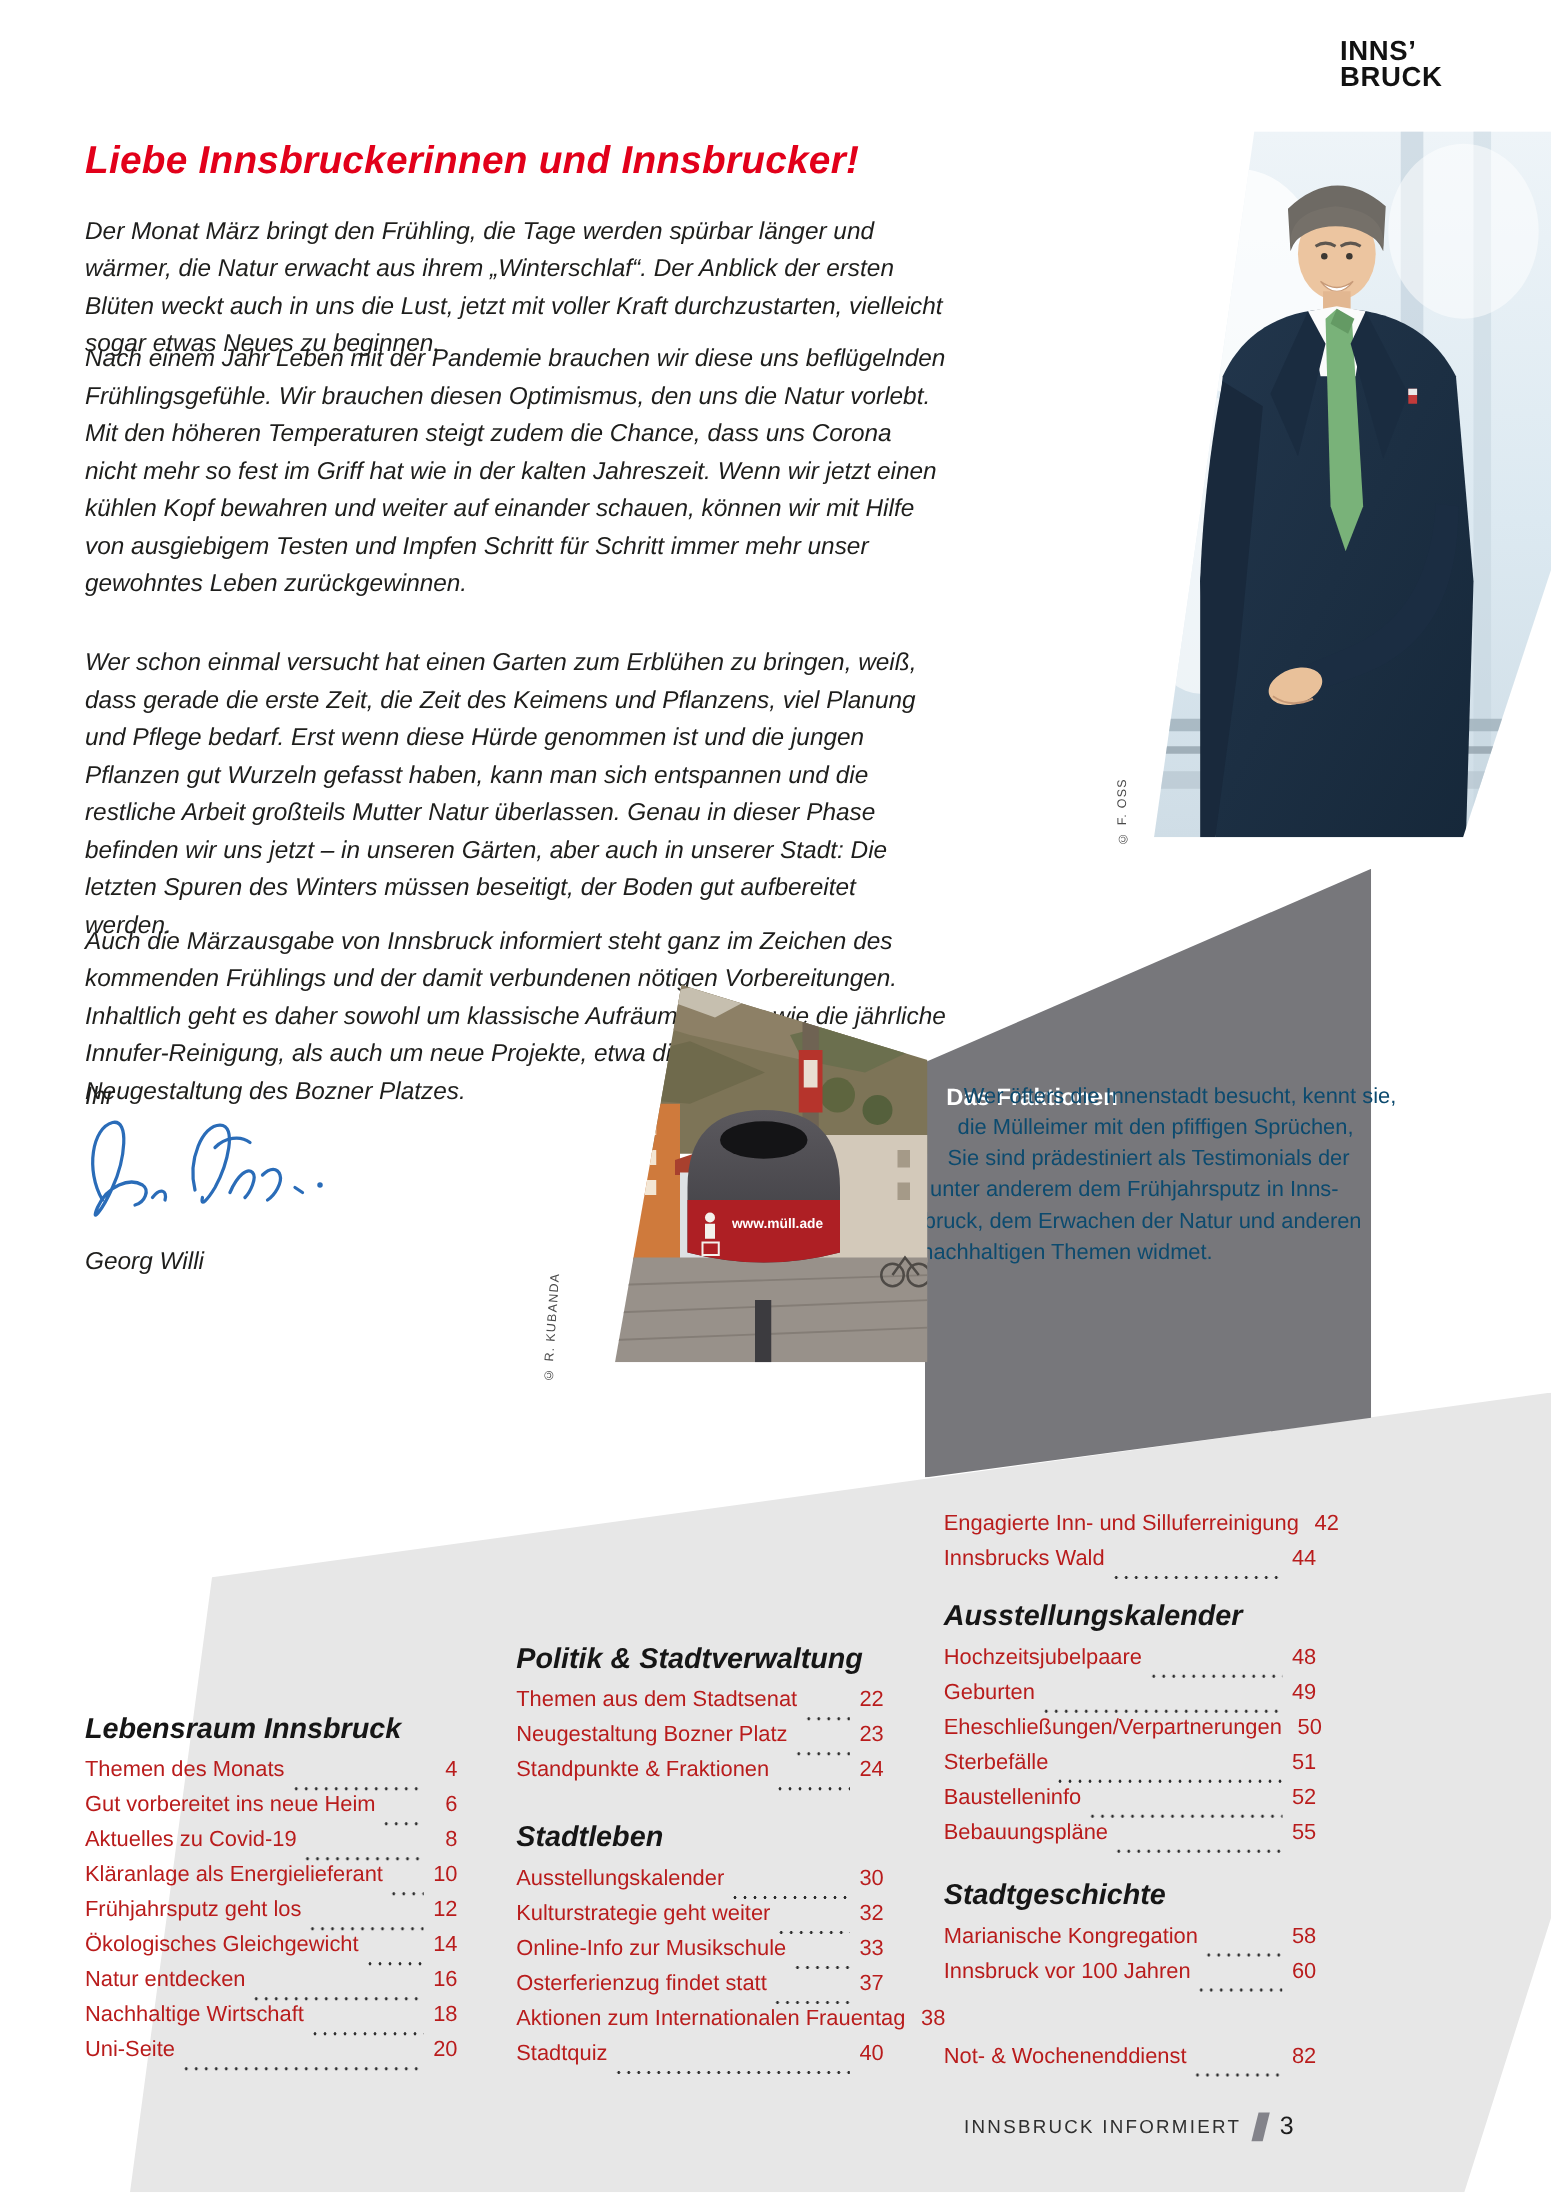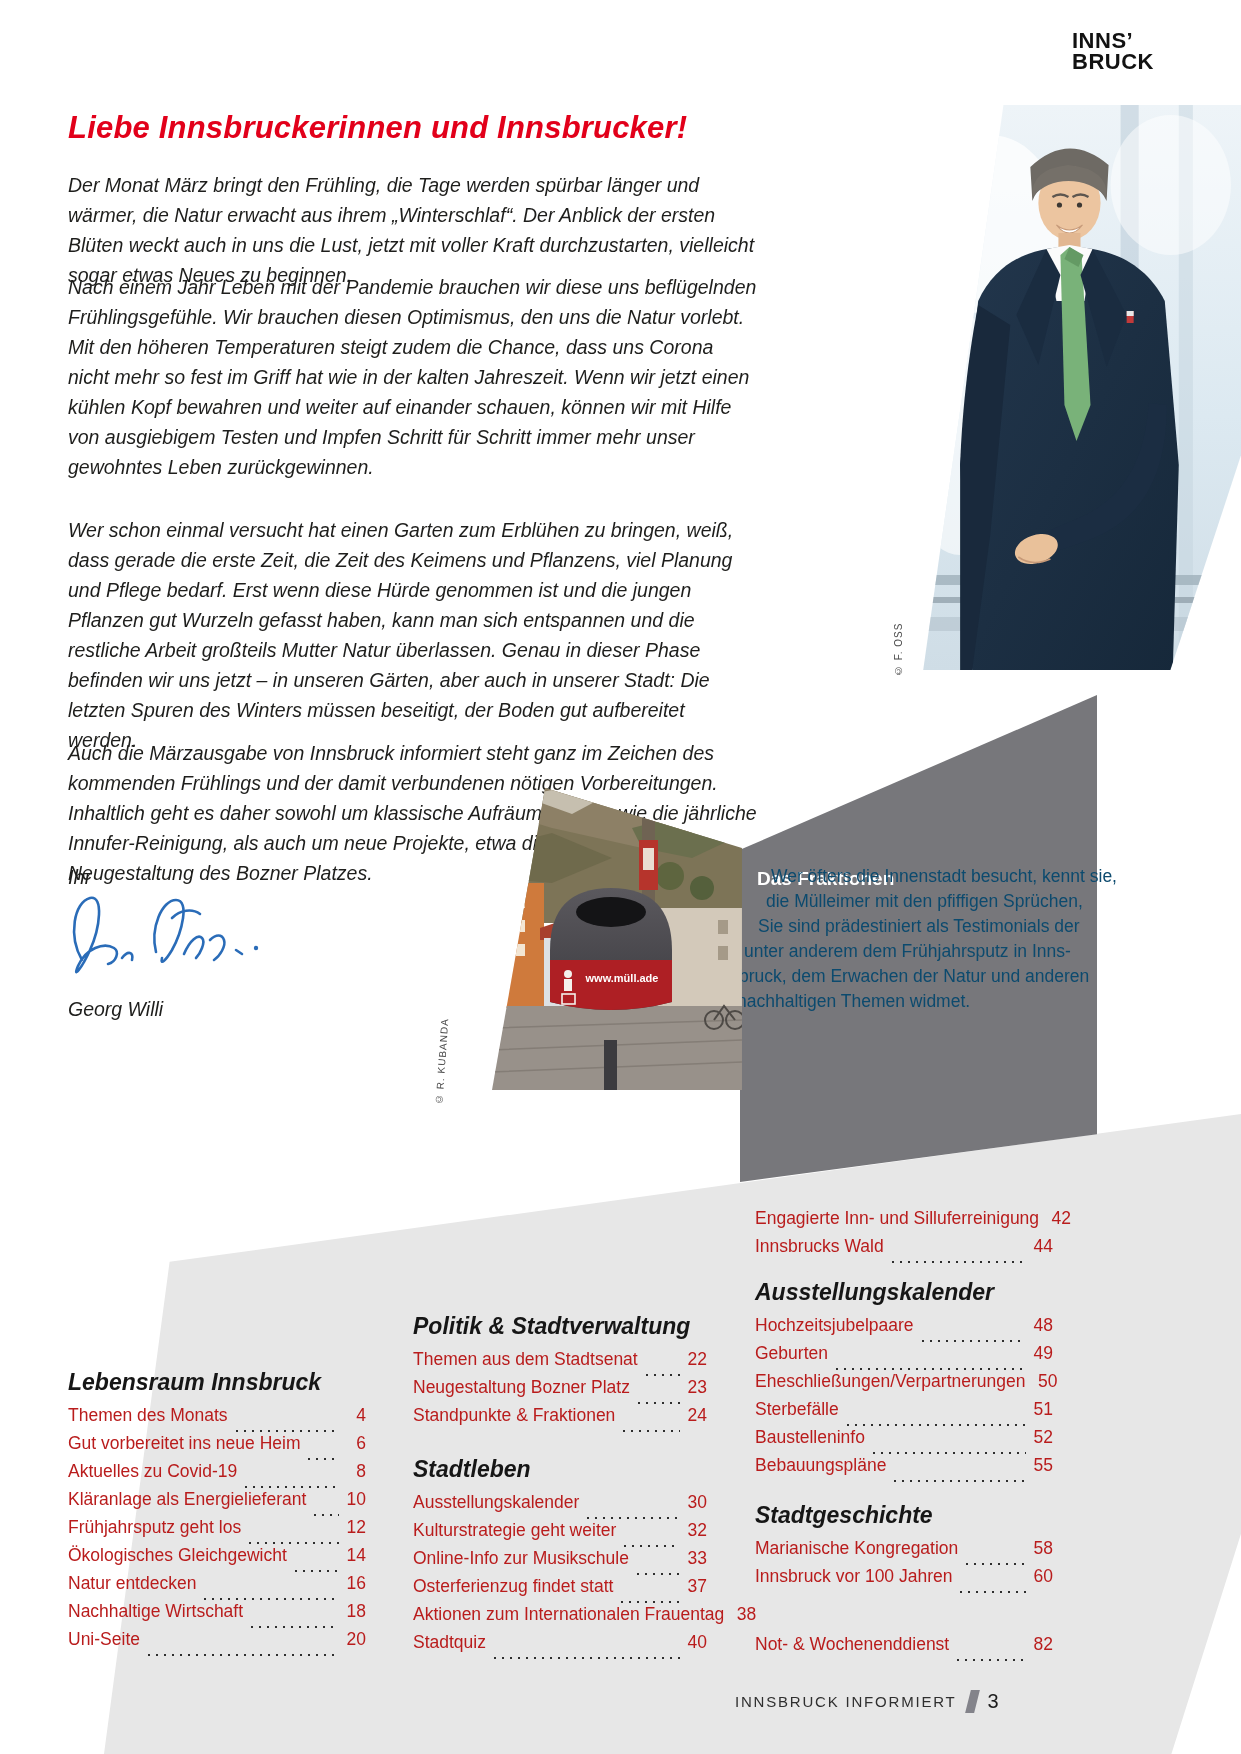--- a/index.html
+++ b/index.html
@@ -59,21 +59,21 @@
   .mt1{margin-top:22px;} .mt2{margin-top:14px;} .mt3{margin-top:18px;} .mt4{margin-top:40px;}
   .toc-row{display:flex;align-items:baseline;height:28px;font-size:17.5px;color:#b91c1c;}
   .toc-label{white-space:nowrap;}
   .dots{flex:1;margin:0 5px;height:13px;align-self:flex-end;
       background-image:radial-gradient(circle,#2e2e2e 1.05px,transparent 1.35px);
       background-size:8px 4px;background-repeat:repeat-x;background-position:left 100%;}
   .toc-page{min-width:22px;text-align:right;}
 
   
   #footer{left:735px;top:1690px;width:300px;display:flex;align-items:center;
-      gap:11px;}
+      justify-content:flex-end;gap:11px;}
   #footer-label{font-size:15px;letter-spacing:1.8px;color:#2f2f2f;}
   #footer-slash{width:9px;height:23px;background:#83838a;transform:skewX(-14deg);}
   #footer-page{font-size:20px;color:#1c1c1c;}
 </style>
 </head>
 <body>
 
 <div id="page">
 
   <div class="abs" id="toc-bg"></div>

